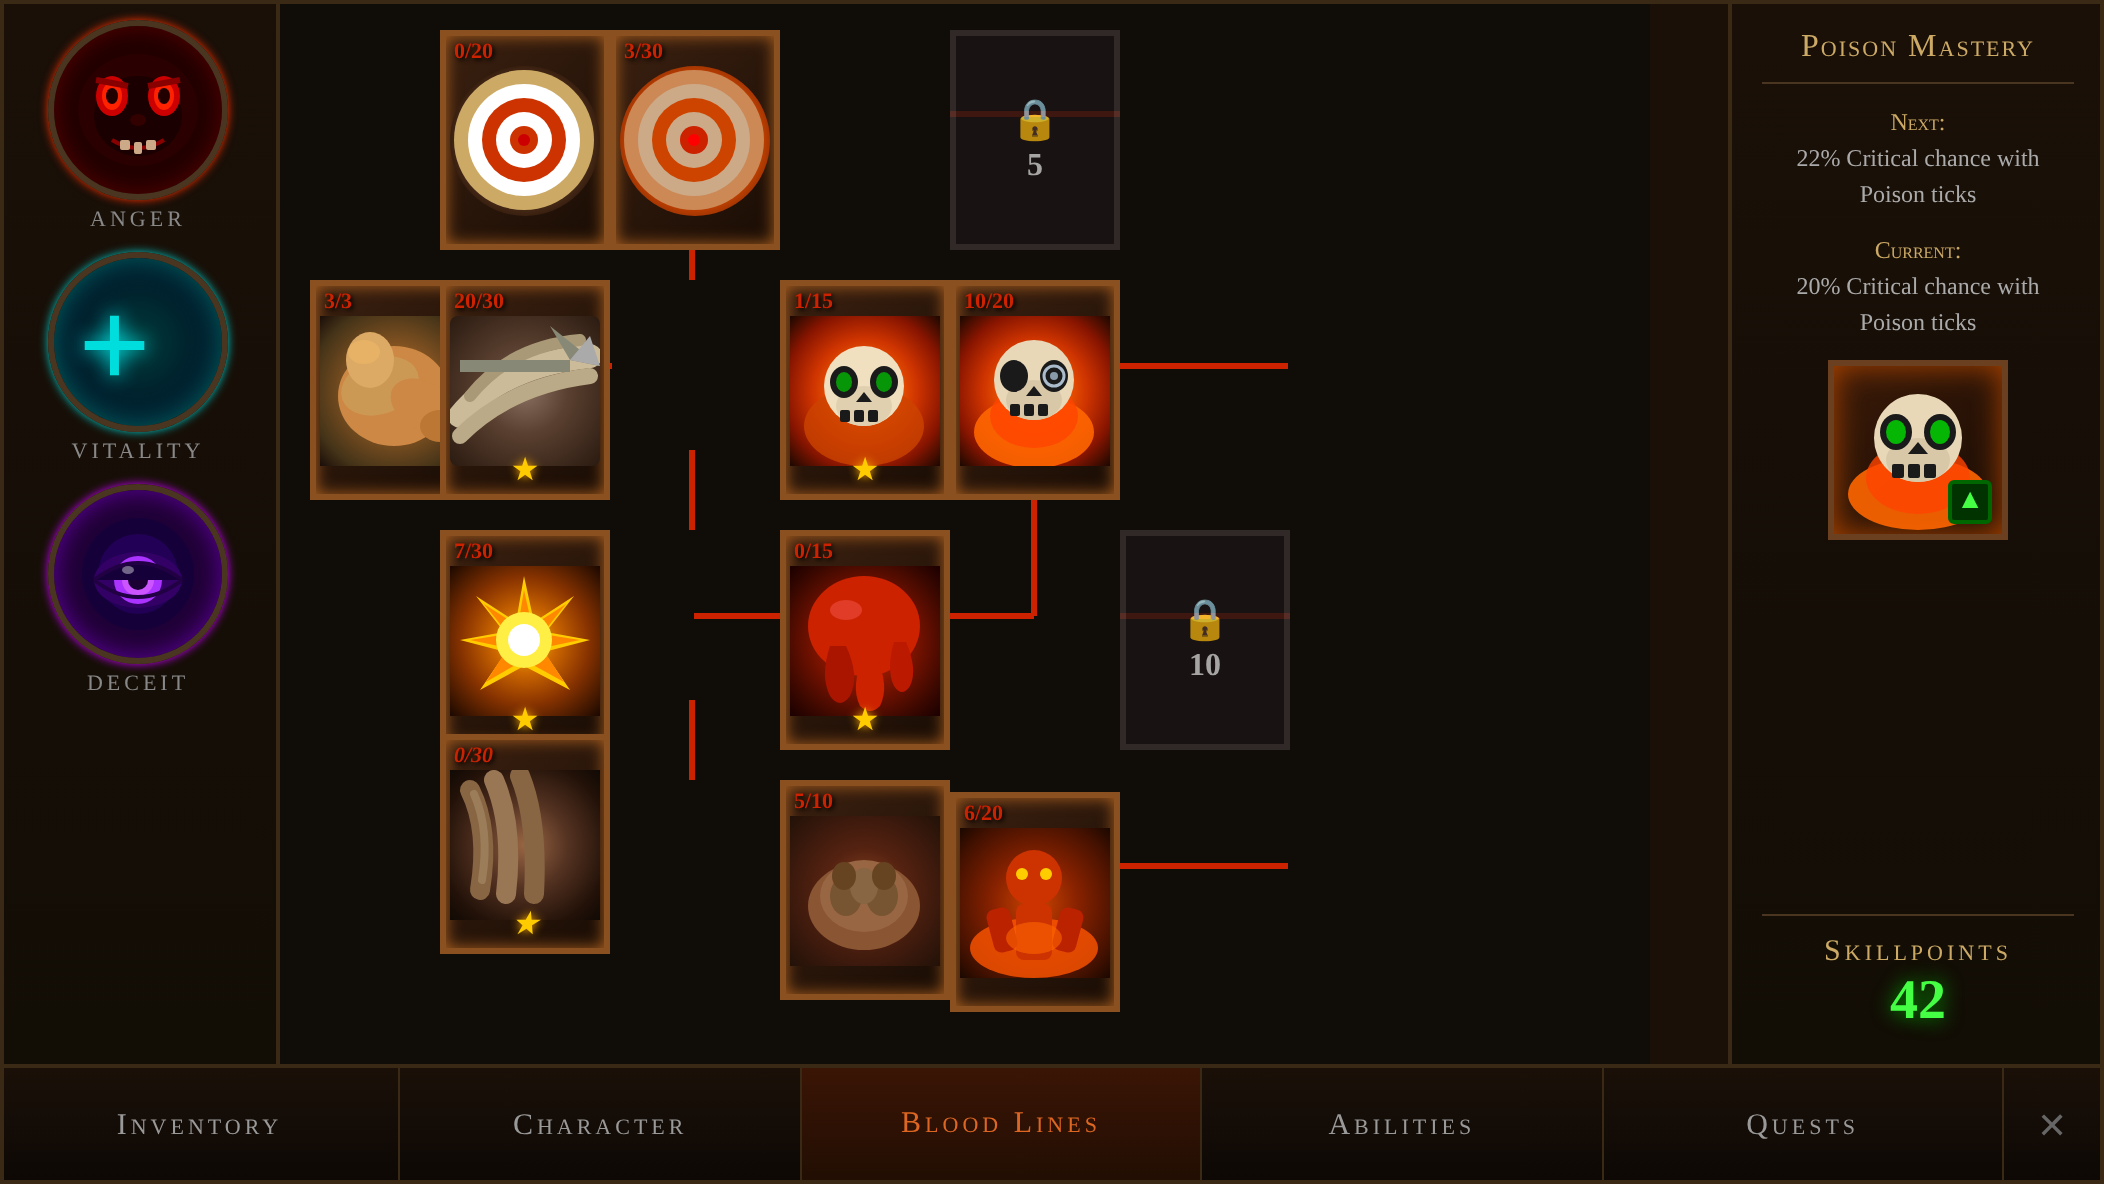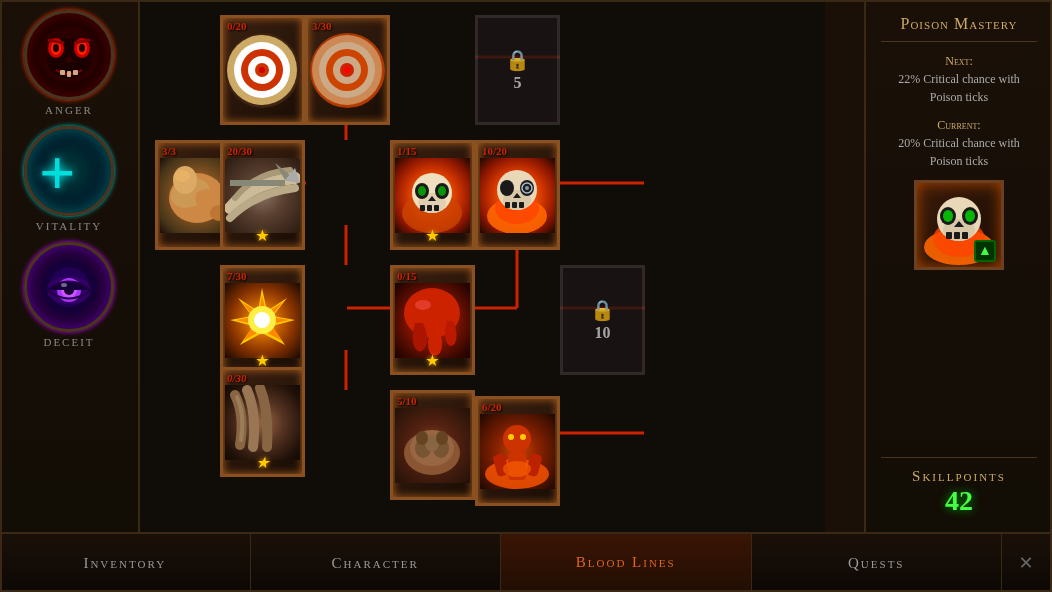--- a/index.html
+++ b/index.html
@@ -710,20 +710,23 @@
   <div class="nav-btn">
     <span>Inventory</span>
   </div>
   <div class="nav-btn">
     <span>Character</span>
   </div>
   <div class="nav-btn active">
     <span>Blood Lines</span>
   </div>
   <div class="nav-btn">
+    <span>Abilities</span>
+  </div>
+  <div class="nav-btn">
     <span>Quests</span>
   </div>
   <div class="nav-btn close-btn">
     <span>✕</span>
   </div>
 </div>
 
 <div class="game-border"></div>
 
 </body></html>

